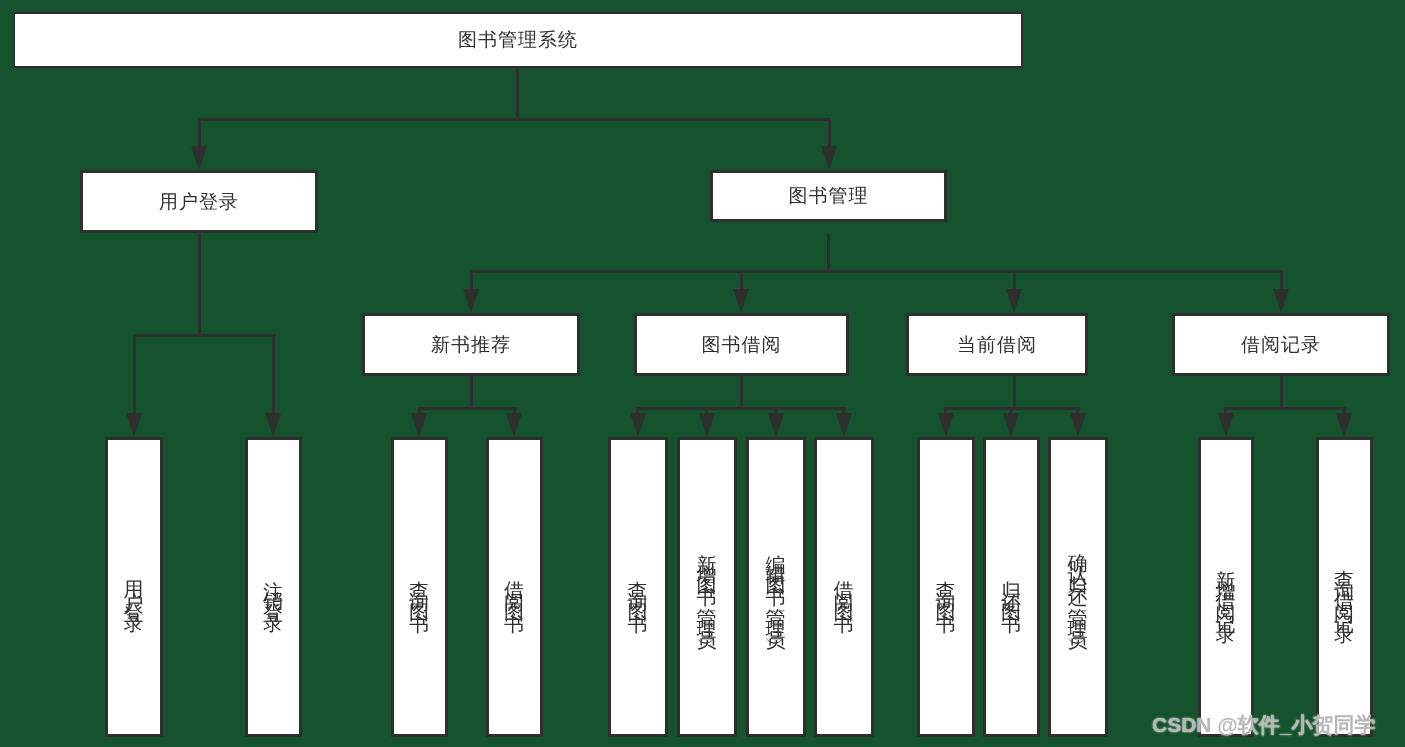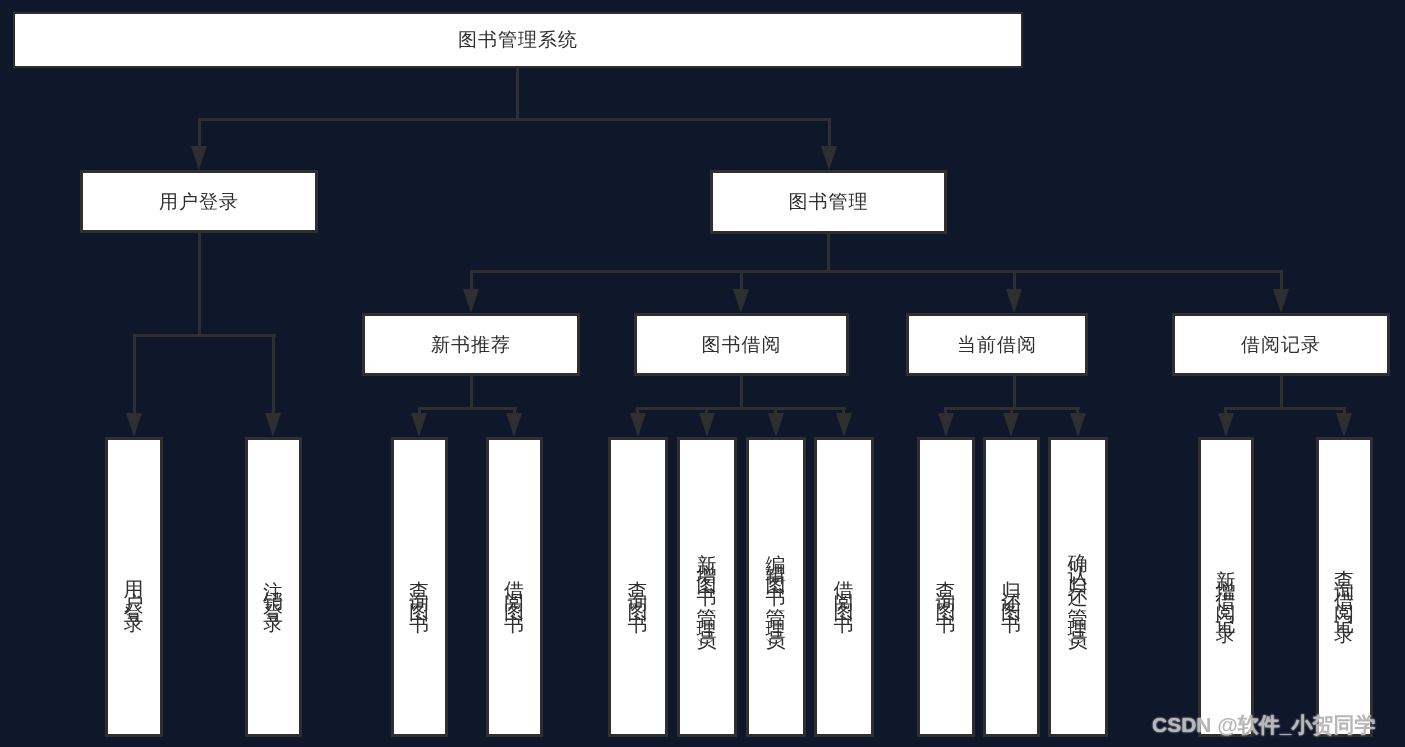--- a/index.html
+++ b/index.html
@@ -1,20 +1,20 @@
 <!DOCTYPE html>
 <html><head>
 <meta charset="utf-8">
 <style>
   html, body { margin: 0; padding: 0; background: #ffffff; }
   #canvas {
     position: relative;
     width: 1405px;
     height: 747px;
-    background: #0f172a;
+    background: #14532d;
     font-family: "Liberation Sans", "DejaVu Sans", sans-serif;
     color: #2f2f2f;
     overflow: hidden;
   }
   .box {
     position: absolute;
     box-sizing: border-box;
     border: 3px solid #2f2f2f;
     background: #ffffff;
     display: flex;
@@ -76,21 +76,21 @@
   <div class="vline" style="left:516px; top:68px; height:53px;"></div>
   <div class="hline" style="left:198px; top:118px; width:633px;"></div>
   <div class="vline" style="left:198px; top:118px; height:30px;"></div>
   <div class="arrow" style="left:191px; top:146px;"></div>
   <div class="vline" style="left:828px; top:118px; height:30px;"></div>
   <div class="arrow" style="left:821px; top:146px;"></div>
 
   <div class="box" style="left:80px; top:170px; width:238px; height:63px;">
     <span>用户登录</span>
   </div>
-  <div class="box" style="left:710px; top:170px; width:237px; height:64px;">
+  <div class="box" style="left:710px; top:170px; width:237px; height:52px;">
     <span>图书管理</span>
   </div>
 
   <div class="vline" style="left:198px; top:233px; height:104px;"></div>
   <div class="hline" style="left:133px; top:334px; width:143px;"></div>
   <div class="vline" style="left:133px; top:334px; height:82px;"></div>
   <div class="arrow" style="left:126px; top:413px;"></div>
   <div class="vline" style="left:272px; top:334px; height:82px;"></div>
   <div class="arrow" style="left:265px; top:413px;"></div>
 

